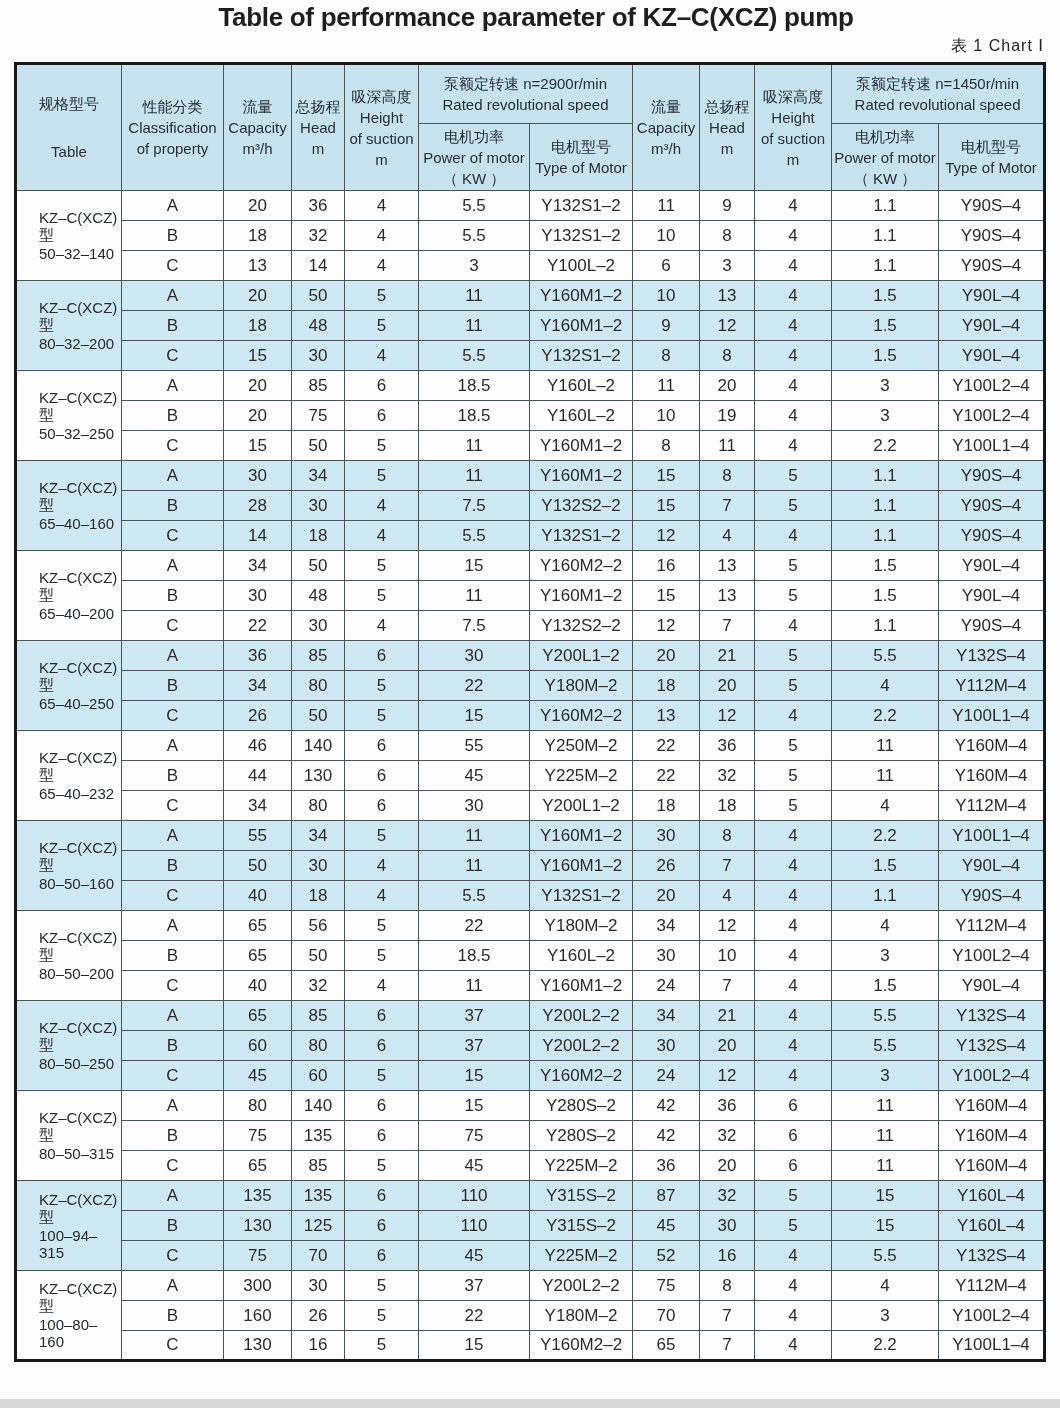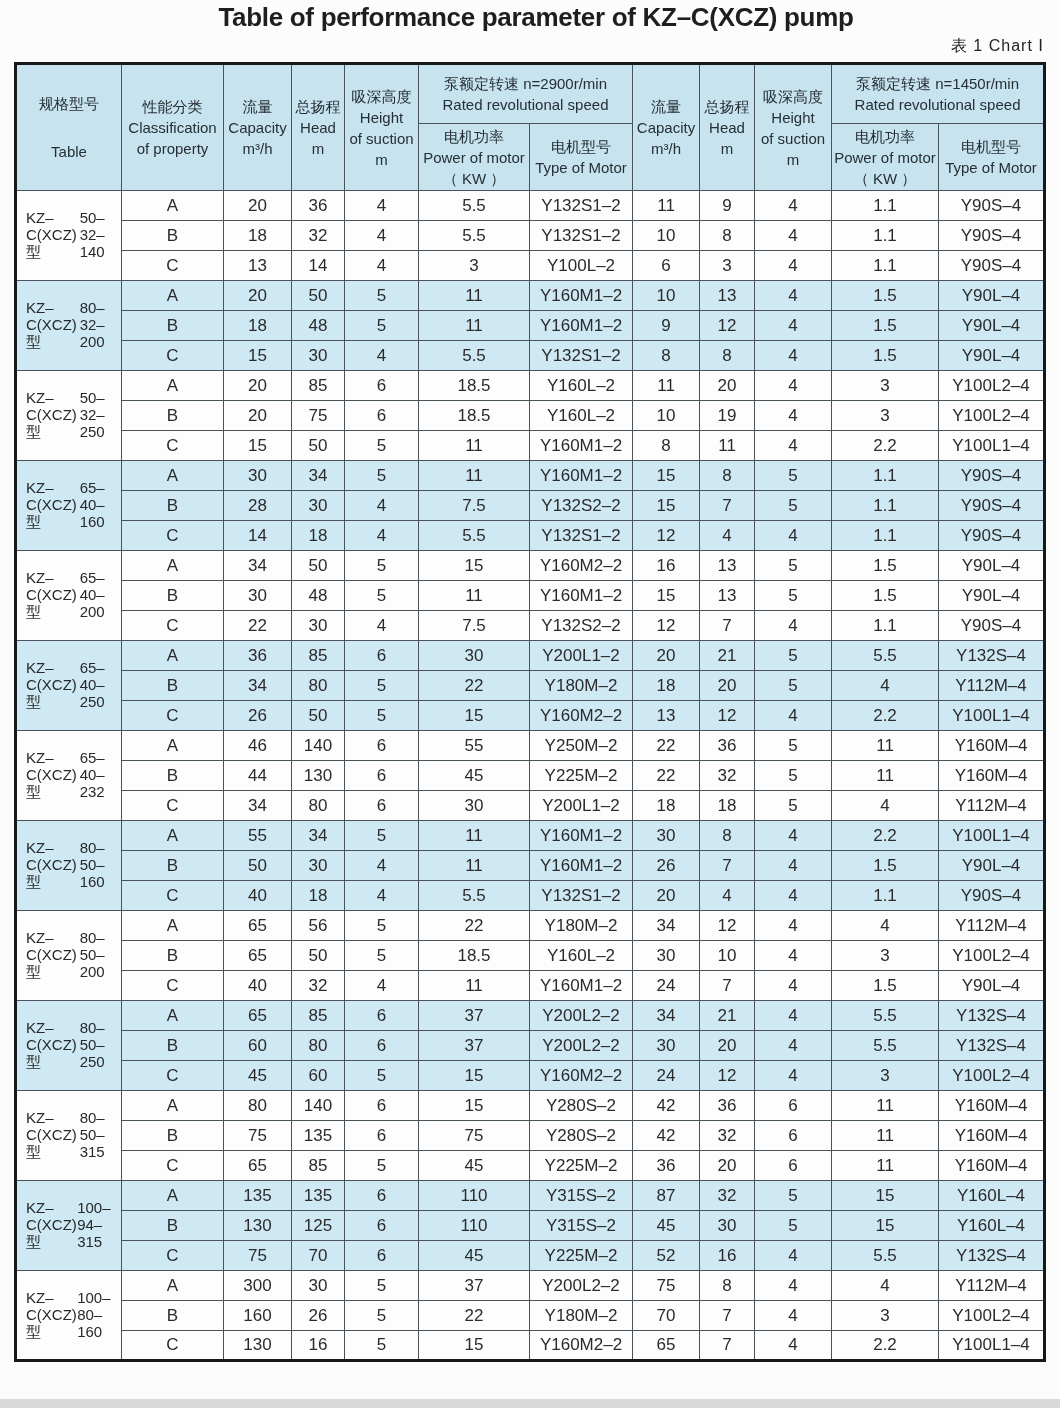--- a/index.html
+++ b/index.html
@@ -43,22 +43,22 @@
   th .hstack{display:flex;flex-direction:column;justify-content:center;height:100%;}
   th .hstack.wide{justify-content:space-evenly;}
   th .hline{display:block;}
   tbody td{font-size:17px;color:#2b2b2b;background:#fdfdfd;}
   tbody tr{height:30px;}
   tbody tr.shaded td{background:var(--shade);}
   td.type-cell{
     text-align:left;font-size:15px;color:#26292b;
   }
   td.type-cell .tstack{
-    display:flex;flex-direction:row;justify-content:space-evenly;
-    height:100%;padding-left:9px;box-sizing:border-box;
+    display:flex;flex-direction:column;justify-content:space-evenly;
+    height:100%;padding-left:22px;box-sizing:border-box;
   }
   .bottom-strip{
     position:absolute;left:0;top:1399px;width:100%;height:9px;background:#d9d9d9;
   }
 </style>
 </head>
 <body>
 
 <div class="page-title">Table of performance parameter of KZ–C(XCZ) pump</div>
 <div class="chart-label">表 1  Chart Ⅰ</div>

